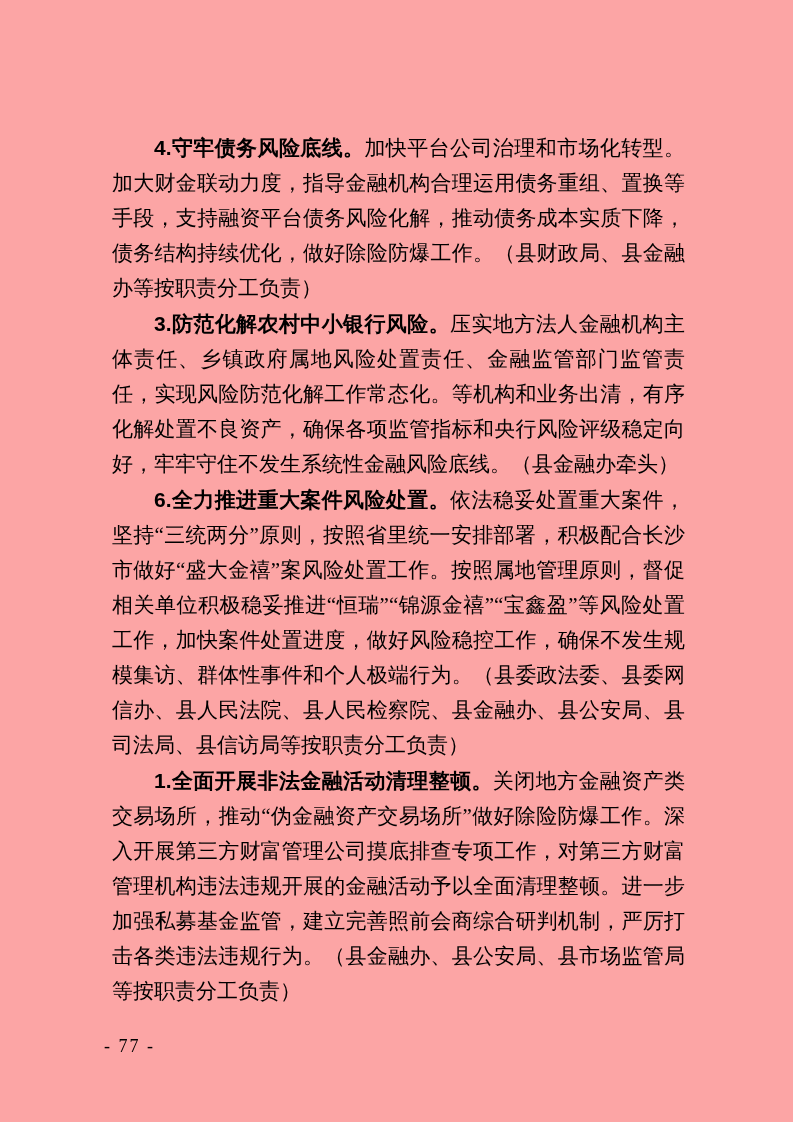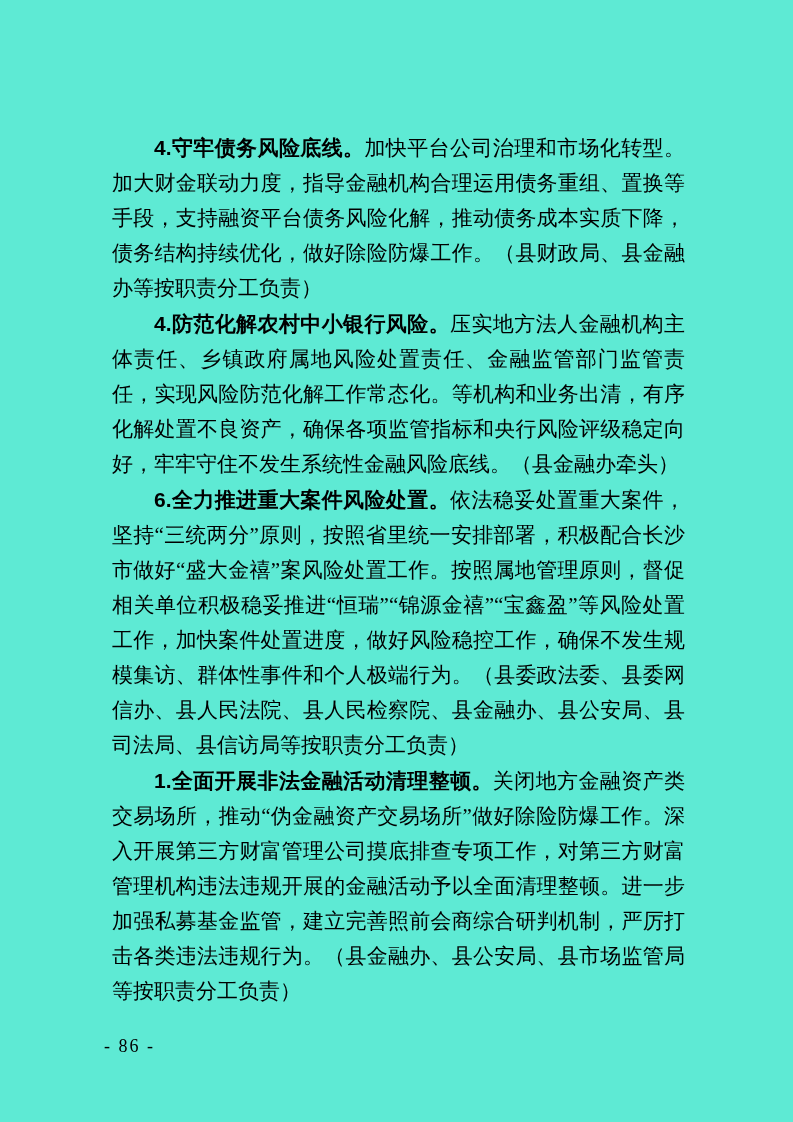--- a/index.html
+++ b/index.html
@@ -4,21 +4,21 @@
   <style>
     html, body {
       margin: 0;
       padding: 0;
       background: #ffffff;
     }
     .page {
       position: relative;
       width: 793px;
       height: 1122px;
-      background: #5eead4;
+      background: #fca5a5;
       overflow: hidden;
       font-family: "Liberation Serif", "DejaVu Serif", serif;
       color: #000000;
     }
     .text-block {
       position: absolute;
       left: 112px;
       top: 130px;
       width: 573px;
       font-size: 21px;
@@ -48,18 +48,18 @@
       font-family: "Liberation Serif", "DejaVu Serif", serif;
       color: #000000;
     }
   </style>
 </head>
 <body>
 
 <div class="page">
   <div class="text-block">
     <p class="para"><span class="para-heading">4.守牢债务风险底线。</span><span class="para-body">加快平台公司治理和市场化转型。加大财金联动力度，指导金融机构合理运用债务重组、置换等手段，支持融资平台债务风险化解，推动债务成本实质下降，债务结构持续优化，做好除险防爆工作。（县财政局、县金融办等按职责分工负责）</span></p>
-    <p class="para"><span class="para-heading">4.防范化解农村中小银行风险。</span><span class="para-body">压实地方法人金融机构主体责任、乡镇政府属地风险处置责任、金融监管部门监管责任，实现风险防范化解工作常态化。等机构和业务出清，有序化解处置不良资产，确保各项监管指标和央行风险评级稳定向好，牢牢守住不发生系统性金融风险底线。（县金融办牵头）</span></p>
+    <p class="para"><span class="para-heading">3.防范化解农村中小银行风险。</span><span class="para-body">压实地方法人金融机构主体责任、乡镇政府属地风险处置责任、金融监管部门监管责任，实现风险防范化解工作常态化。等机构和业务出清，有序化解处置不良资产，确保各项监管指标和央行风险评级稳定向好，牢牢守住不发生系统性金融风险底线。（县金融办牵头）</span></p>
     <p class="para"><span class="para-heading">6.全力推进重大案件风险处置。</span><span class="para-body">依法稳妥处置重大案件，坚持“三统两分”原则，按照省里统一安排部署，积极配合长沙市做好“盛大金禧”案风险处置工作。按照属地管理原则，督促相关单位积极稳妥推进“恒瑞”“锦源金禧”“宝鑫盈”等风险处置工作，加快案件处置进度，做好风险稳控工作，确保不发生规模集访、群体性事件和个人极端行为。（县委政法委、县委网信办、县人民法院、县人民检察院、县金融办、县公安局、县司法局、县信访局等按职责分工负责）</span></p>
     <p class="para"><span class="para-heading">1.全面开展非法金融活动清理整顿。</span><span class="para-body">关闭地方金融资产类交易场所，推动“伪金融资产交易场所”做好除险防爆工作。深入开展第三方财富管理公司摸底排查专项工作，对第三方财富管理机构违法违规开展的金融活动予以全面清理整顿。进一步加强私募基金监管，建立完善照前会商综合研判机制，严厉打击各类违法违规行为。（县金融办、县公安局、县市场监管局等按职责分工负责）</span></p>
   </div>
-  <div class="page-number">- 86 -</div>
+  <div class="page-number">- 77 -</div>
 </div>
 
 </body></html>

